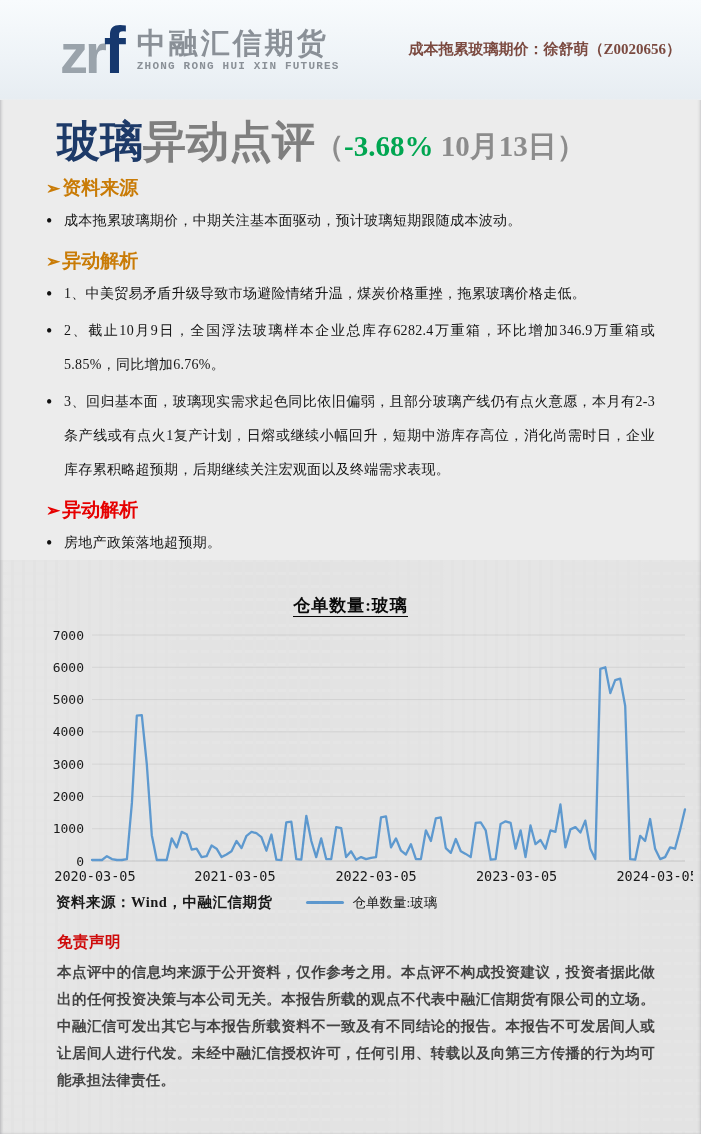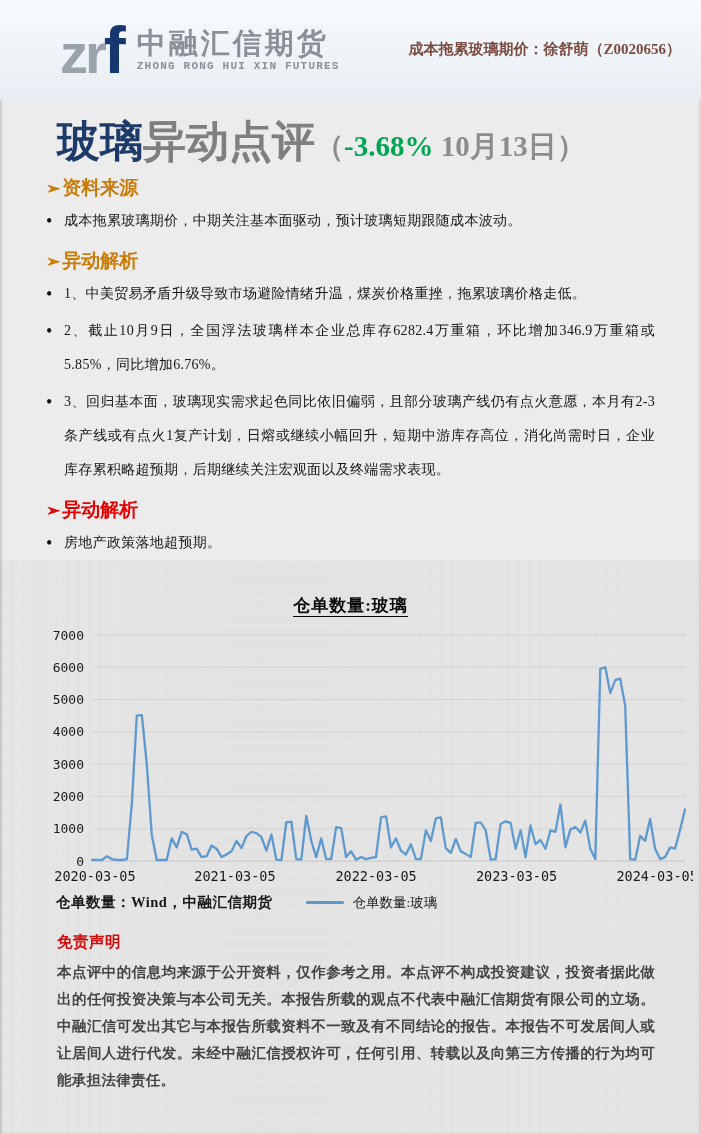--- a/index.html
+++ b/index.html
@@ -131,21 +131,21 @@
         <line x1="44" y1="14" x2="637" y2="14" stroke="#d6d6d6" stroke-width="0.8"></line>
         <text x="36" y="18.5" text-anchor="end" font-size="13" fill="#111" font-family="&quot;DejaVu Sans Mono&quot;,monospace">7000</text>
         <text x="46.965" y="260" text-anchor="middle" font-size="13.5" fill="#111" font-family="&quot;DejaVu Sans Mono&quot;,monospace">2020-03-05</text>
         <text x="186.91299999999998" y="260" text-anchor="middle" font-size="13.5" fill="#111" font-family="&quot;DejaVu Sans Mono&quot;,monospace">2021-03-05</text>
         <text x="328.04699999999997" y="260" text-anchor="middle" font-size="13.5" fill="#111" font-family="&quot;DejaVu Sans Mono&quot;,monospace">2022-03-05</text>
         <text x="468.58799999999997" y="260" text-anchor="middle" font-size="13.5" fill="#111" font-family="&quot;DejaVu Sans Mono&quot;,monospace">2023-03-05</text>
         <text x="609.129" y="260" text-anchor="middle" font-size="13.5" fill="#111" font-family="&quot;DejaVu Sans Mono&quot;,monospace">2024-03-05</text>
         <polyline points="44.0,239.0 49.0,239.0 54.0,239.0 58.9,235.2 63.9,238.1 68.9,239.0 73.9,239.0 78.9,238.1 83.9,181.9 88.8,94.7 93.8,94.1 98.8,143.1 103.8,214.2 108.8,239.0 113.8,239.0 118.7,239.0 123.7,217.4 128.7,226.4 133.7,210.9 138.7,213.2 143.7,228.7 148.6,227.7 153.6,236.1 158.6,235.2 163.6,224.5 168.6,227.7 173.6,236.1 178.5,233.5 183.5,230.3 188.5,220.0 193.5,227.1 198.5,214.8 203.5,210.9 208.4,212.2 213.4,216.1 218.4,229.7 223.4,213.5 228.4,238.7 233.4,239.0 238.3,201.3 243.3,200.6 248.3,238.1 253.3,238.7 258.3,194.8 263.3,220.0 268.2,236.1 273.2,217.4 278.2,238.1 283.2,238.1 288.2,206.1 293.2,207.1 298.1,236.1 303.1,230.3 308.1,238.7 313.1,236.1 318.1,238.1 323.1,236.8 328.0,236.1 333.0,196.4 338.0,195.4 343.0,226.4 348.0,217.4 353.0,229.7 357.9,233.5 362.9,223.2 367.9,238.1 372.9,238.1 377.9,209.3 382.9,220.0 387.8,197.4 392.8,196.4 397.8,227.1 402.8,231.9 407.8,218.0 412.8,230.3 417.7,232.9 422.7,236.1 427.7,201.9 432.7,201.3 437.7,209.3 442.7,238.7 447.6,238.1 452.6,202.9 457.6,200.3 462.6,201.9 467.6,227.7 472.6,209.3 477.5,236.1 482.5,204.5 487.5,223.2 492.5,219.0 497.5,227.7 502.5,209.3 507.4,210.9 512.4,183.5 517.4,226.4 522.4,208.4 527.4,206.1 532.4,211.6 537.3,199.6 542.3,227.7 547.3,238.1 552.3,47.9 557.3,46.3 562.3,72.1 567.2,59.2 572.2,57.6 577.2,85.0 582.2,238.1 587.2,238.7 592.2,214.8 597.1,220.0 602.1,198.0 607.1,227.7 612.1,238.1 617.1,236.1 622.1,226.4 627.0,227.7 632.0,209.3 637.0,188.3" fill="none" stroke="#5b9bd5" stroke-width="2.3" stroke-linejoin="round" stroke-linecap="round"></polyline>
       </svg>
     <div class="source-row">
-      <span class="src">仓单数量：Wind，中融汇信期货</span>
+      <span class="src">资料来源：Wind，中融汇信期货</span>
       <span class="legend">
         <span class="legend-line" style="background: rgb(91, 155, 213);"></span>
         <span>仓单数量:玻璃</span>
       </span>
     </div>
   </div>
 
   <div class="disc">
     <div class="disc-h">免责声明</div>
     <p class="disc-b">本点评中的信息均来源于公开资料，仅作参考之用。本点评不构成投资建议，投资者据此做出的任何投资决策与本公司无关。本报告所载的观点不代表中融汇信期货有限公司的立场。中融汇信可发出其它与本报告所载资料不一致及有不同结论的报告。本报告不可发居间人或让居间人进行代发。未经中融汇信授权许可，任何引用、转载以及向第三方传播的行为均可能承担法律责任。</p>

